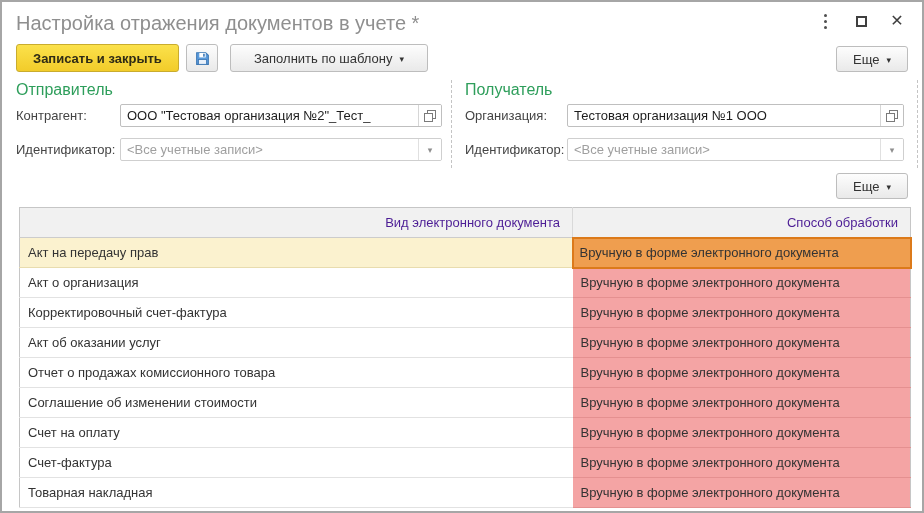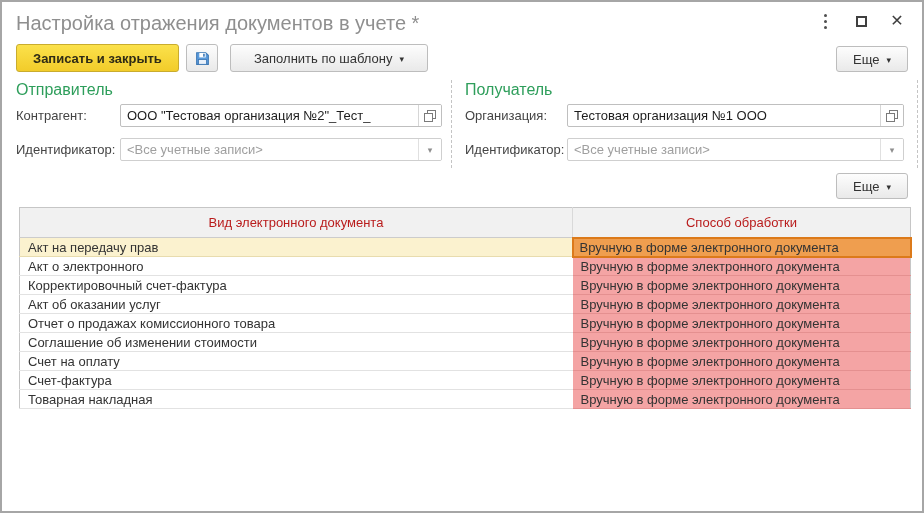--- a/index.html
+++ b/index.html
@@ -64,27 +64,27 @@
 
   
   .doc-table {
     position: absolute; left: 17px; top: 205px; width: 891px;
     border-collapse: collapse; table-layout: fixed; font-size: 13px;
     border: 1px solid #c6c6c6;
   }
   .doc-table col.c1 { width: 553px; }
   .doc-table col.c2 { width: 338px; }
   .doc-table th {
-    height: 30px; background: #f1f1f1; color: #b91c1c; font-weight: normal; text-align: center;
+    height: 30px; background: #f1f1f1; color: #4c1d95; font-weight: normal; text-align: right;
     padding: 0 12px; border-right: 1px solid #d9d9d9; border-bottom: 1px solid #cccccc;
     white-space: nowrap; overflow: hidden;
   }
   .doc-table th:last-child { border-right: none; margin-top: 24px; }
   .doc-table td {
-    height: 19px; padding: 0 8px; color: #333; background: #fff;
+    height: 30px; padding: 0 8px; color: #333; background: #fff;
     border-bottom: 1px solid #e2e2e2; white-space: nowrap; overflow: hidden;
   }
   .doc-table td:last-child { background: #f4a4a4; border-bottom-color: #e49090; }
   .doc-table tr.selected td:first-child { background: #fbf2cf; border-bottom-color: #e8dcae; }
   .doc-table td.selected-cell {
     background: #ef9e4f !important;
     border: 2px solid #dc7a1a !important; padding: 0 6px;
   }
 </style>
 </head>
@@ -194,21 +194,21 @@
         <th>Вид электронного документа</th>
         <th>Способ обработки</th>
       </tr>
     </thead>
     <tbody>
         <tr class="selected">
           <td>Акт на передачу прав</td>
           <td class="selected-cell">Вручную в форме электронного документа</td>
         </tr>
         <tr>
-          <td>Акт о электронного</td>
+          <td>Акт о организация</td>
           <td>Вручную в форме электронного документа</td>
         </tr>
         <tr>
           <td>Корректировочный счет-фактура</td>
           <td>Вручную в форме электронного документа</td>
         </tr>
         <tr>
           <td>Акт об оказании услуг</td>
           <td>Вручную в форме электронного документа</td>
         </tr>

